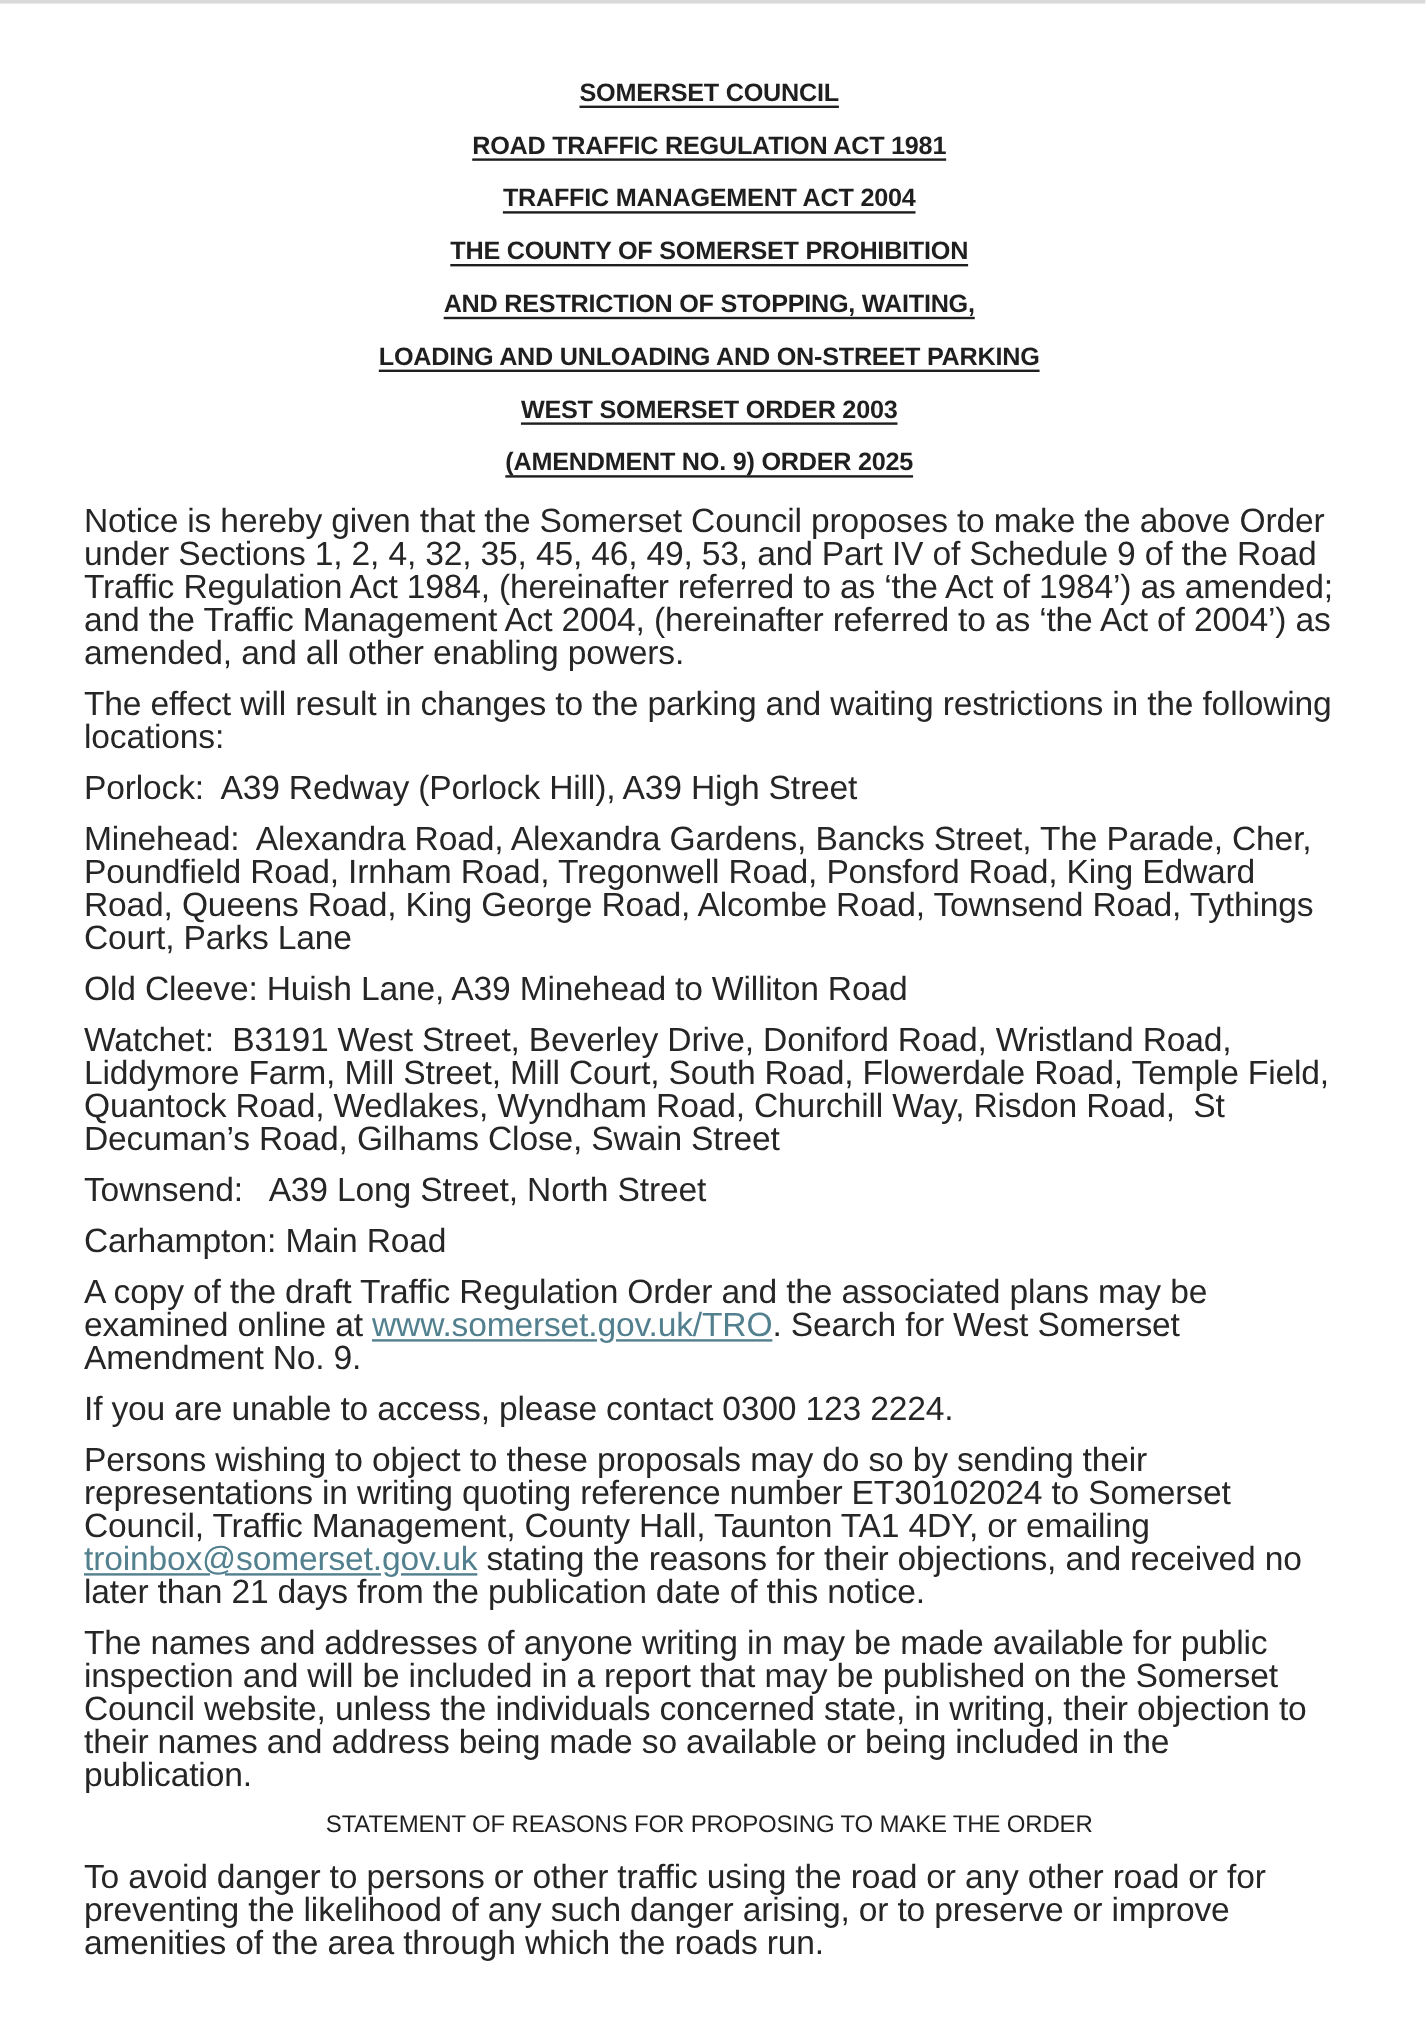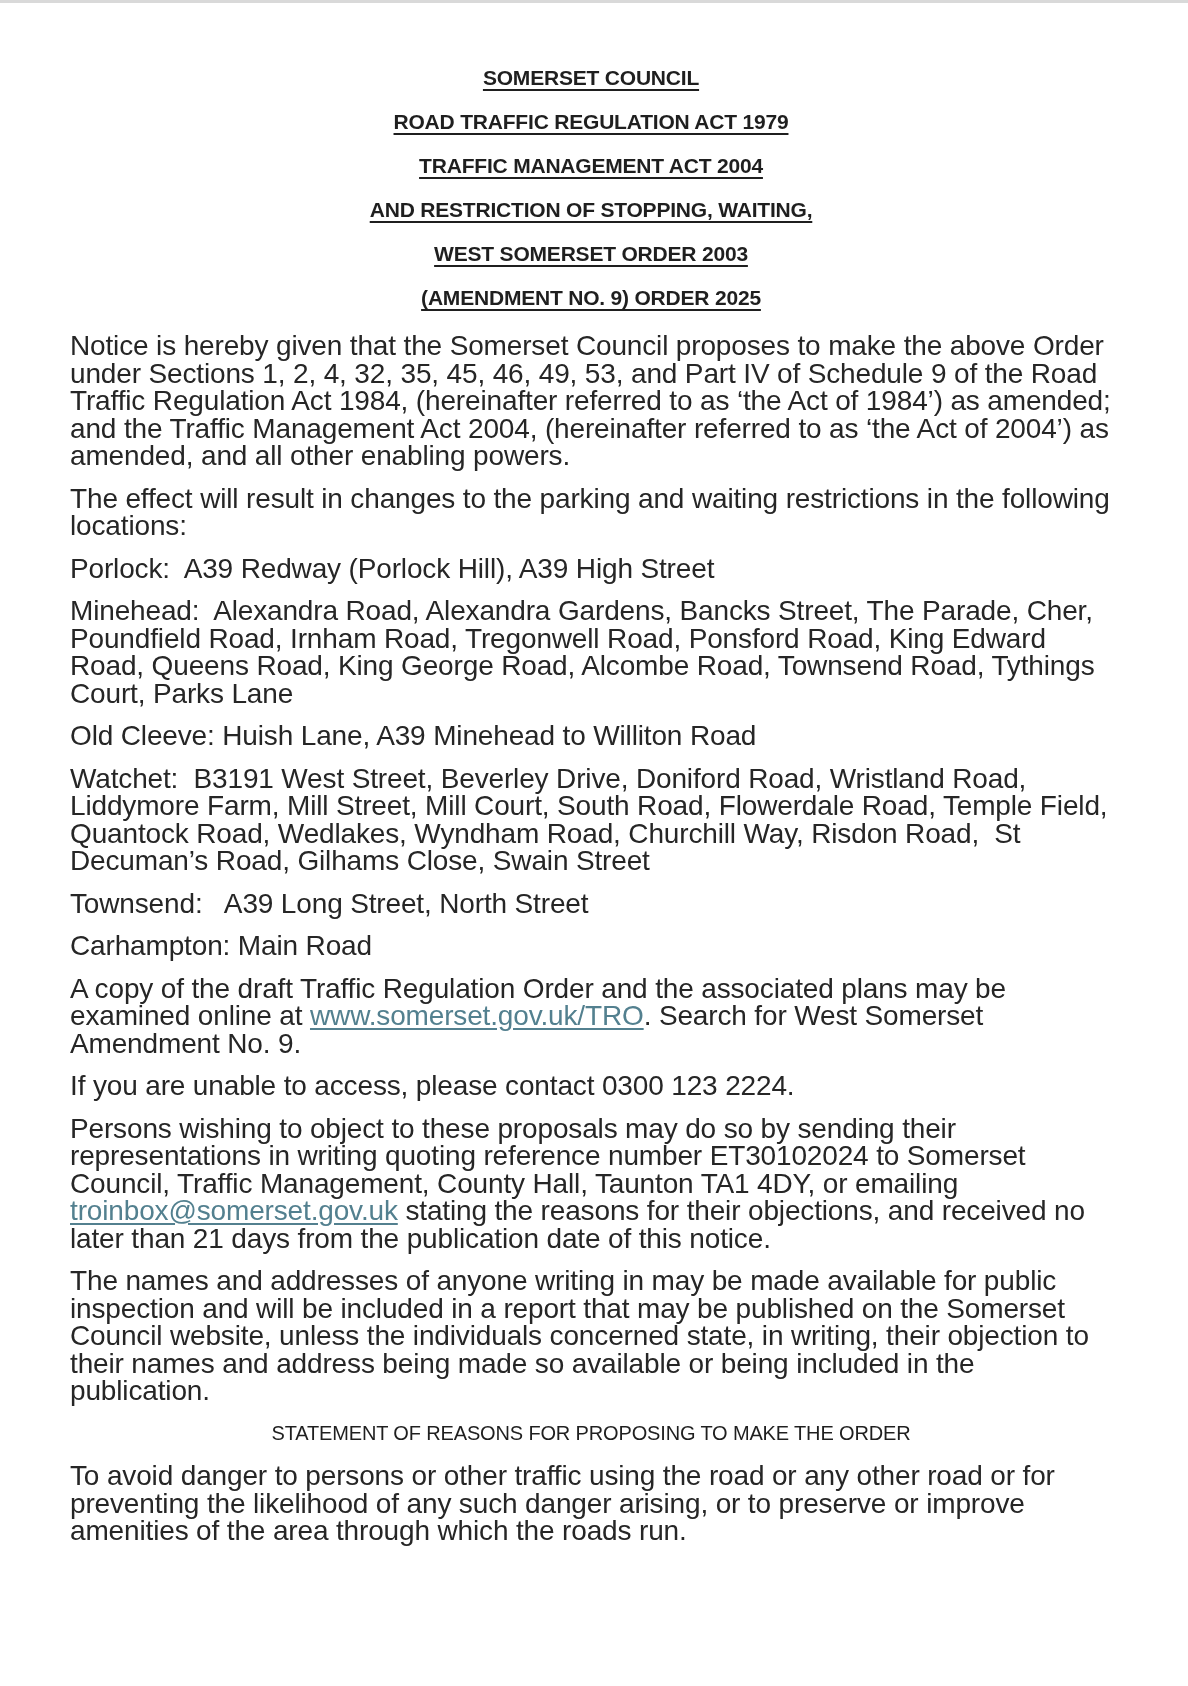--- a/index.html
+++ b/index.html
@@ -67,23 +67,25 @@
   }
 </style>
 </head>
 <body>
 
 <div class="top-strip"></div>
 
 <div class="doc">
 
   <div class="doc-heading">SOMERSET COUNCIL</div>
-  <div class="doc-heading">ROAD TRAFFIC REGULATION ACT 1979</div>
+  <div class="doc-heading">ROAD TRAFFIC REGULATION ACT 1981</div>
   <div class="doc-heading">TRAFFIC MANAGEMENT ACT 2004</div>
+  <div class="doc-heading">THE COUNTY OF SOMERSET PROHIBITION</div>
   <div class="doc-heading">AND RESTRICTION OF STOPPING, WAITING,</div>
+  <div class="doc-heading">LOADING AND UNLOADING AND ON-STREET PARKING</div>
   <div class="doc-heading">WEST SOMERSET ORDER 2003</div>
   <div class="doc-heading">(AMENDMENT NO. 9) ORDER 2025</div>
 
   <p class="para first-para">Notice is hereby given that the Somerset Council proposes to make the above Order under Sections 1, 2, 4, 32, 35, 45, 46, 49, 53, and Part IV of Schedule 9 of the Road Traffic Regulation Act 1984, (hereinafter referred to as ‘the Act of 1984’) as amended; and the Traffic Management Act 2004, (hereinafter referred to as ‘the Act of 2004’) as amended, and all other enabling powers.</p>
 
   <p class="para">The effect will result in changes to the parking and waiting restrictions in the following locations:</p>
 
   <p class="para"><span class="loc-label">Porlock:</span><span>  A39 Redway (Porlock Hill), A39 High Street</span></p>
 
   <p class="para"><span class="loc-label">Minehead:</span><span>  Alexandra Road, Alexandra Gardens, Bancks Street, The Parade, Cher, Poundfield Road, Irnham Road, Tregonwell Road, Ponsford Road, King Edward Road, Queens Road, King George Road, Alcombe Road, Townsend Road, Tythings Court, Parks Lane</span></p>

